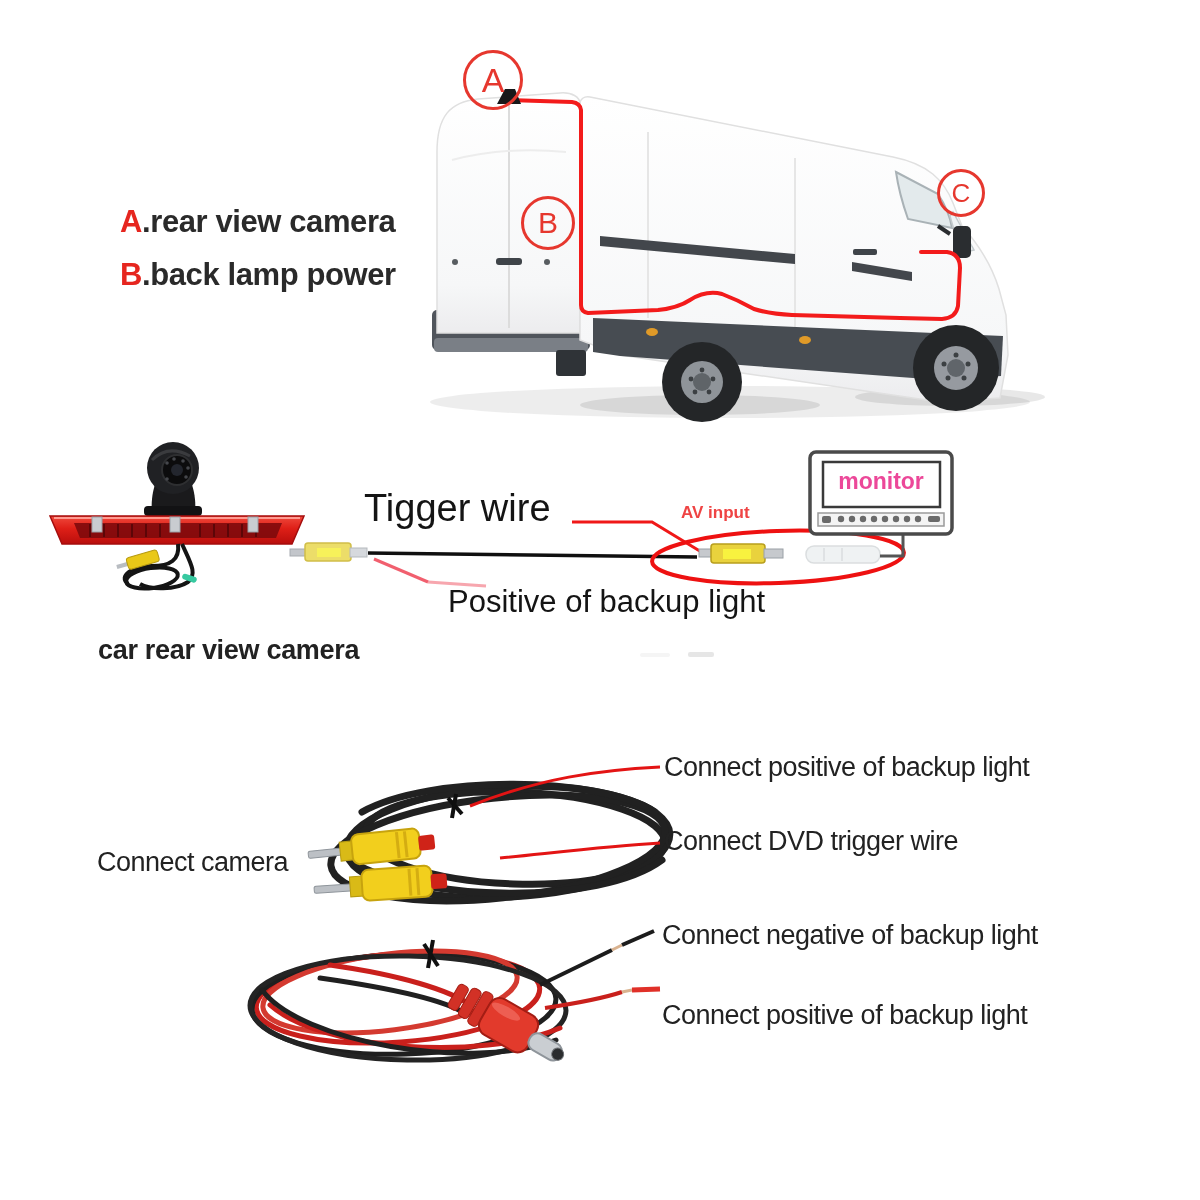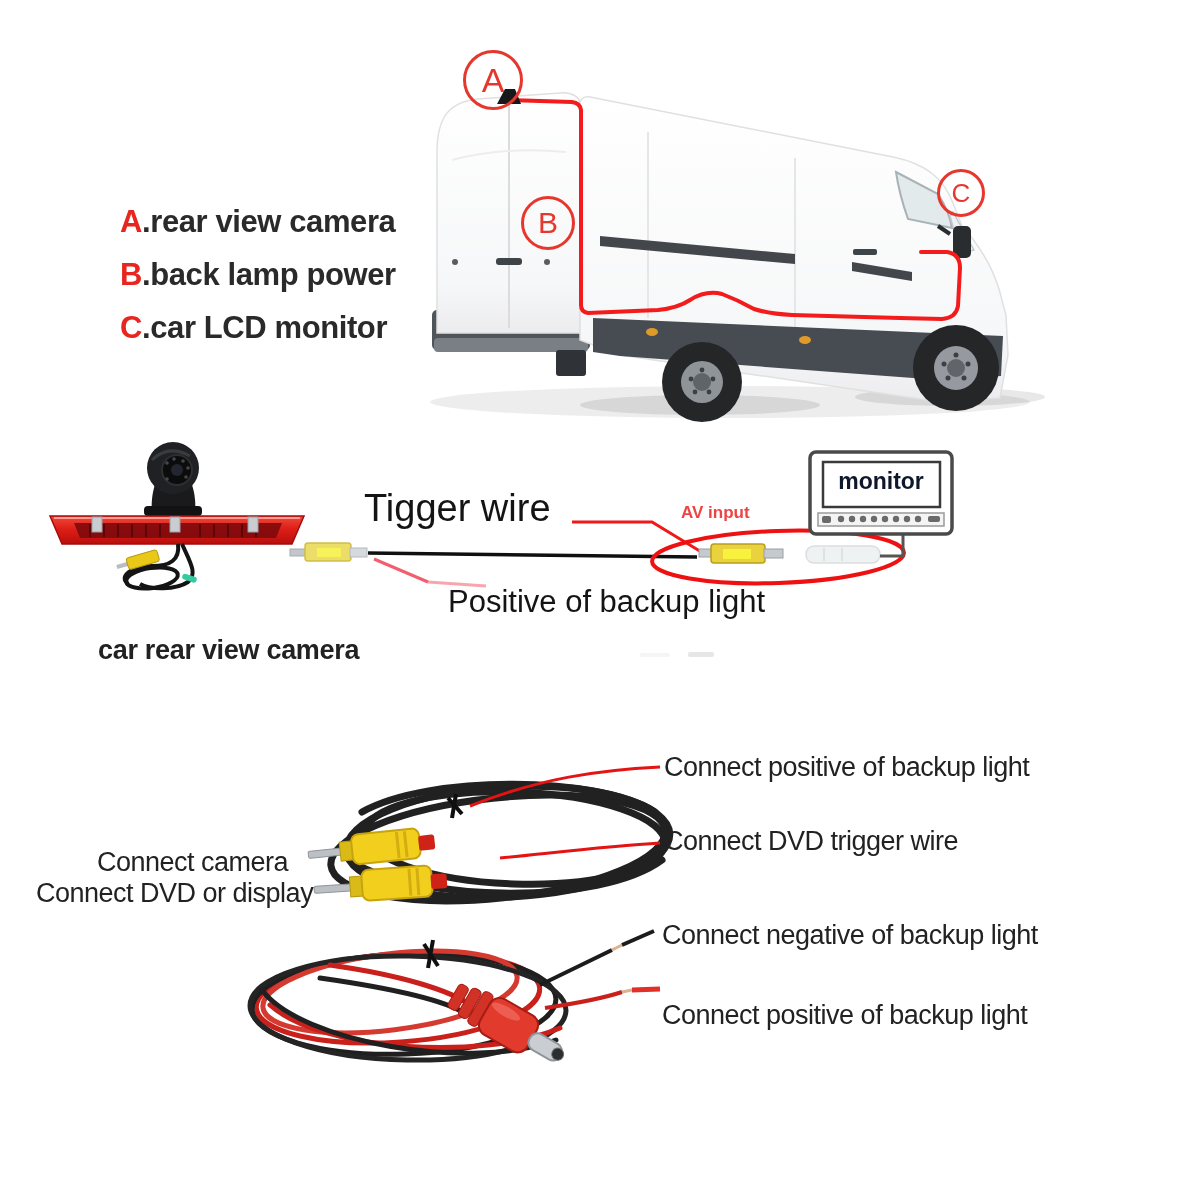--- a/index.html
+++ b/index.html
@@ -12,21 +12,21 @@
   .legend{position:absolute;left:120px;top:204px;}
   .legend-row{font-size:31px;font-weight:700;letter-spacing:-0.4px;margin-bottom:17px;color:#2a2a2a;}
   .legend-key{color:#e6261f;}
   .marker{
     position:absolute;border:3px solid #e6372e;border-radius:50%;
     color:#e6372e;display:flex;align-items:center;justify-content:center;
     font-weight:500;background:rgba(255,255,255,0.0);
   }
   .t-trigger{left:364px;top:487px;font-size:38px;font-weight:400;color:#141414;}
   .t-avinput{left:681px;top:503px;font-size:17px;font-weight:700;color:#ef4444;}
-  .t-monitor{left:822px;top:468px;width:118px;text-align:center;font-size:23px;font-weight:700;color:#0f172a;}
+  .t-monitor{left:822px;top:468px;width:118px;text-align:center;font-size:23px;font-weight:700;color:#ec4899;}
   .t-positive{left:448px;top:584px;font-size:31px;font-weight:400;color:#141414;}
   .t-camcaption{left:98px;top:587px;font-size:27px;font-weight:700;letter-spacing:-0.3px;color:#222;margin-top:48px;}
   .blabel{font-size:27px;font-weight:400;letter-spacing:-0.5px;color:#222;}
   .t-connect-camera{left:97px;top:831px;margin-top:16px;}
   .t-connect-dvd-display{left:36px;top:878px;}
   .t-connect-positive-top{left:664px;top:752px;}
   .t-connect-trigger{left:664px;top:826px;}
   .t-connect-negative{left:662px;top:920px;}
   .t-connect-positive-bottom{left:662px;top:1000px;}
 </style>
@@ -270,33 +270,31 @@
     <line x1="622" y1="945" x2="654" y2="931" stroke="#1c1c1c" stroke-width="4"></line>
     <path d="M545,1008 C585,1002 610,996 622,992" fill="none" stroke="#c9201c" stroke-width="4"></path>
     <line x1="622" y1="992" x2="632" y2="990" stroke="#d9b28f" stroke-width="3"></line>
     <line x1="632" y1="990" x2="660" y2="989" stroke="#e03028" stroke-width="5"></line>
   </g>
 </svg>
 
 <div class="legend">
   <div class="legend-row"><span class="legend-key">A</span><span>.rear view camera</span></div>
   <div class="legend-row"><span class="legend-key">B</span><span>.back lamp power</span></div>
-  <div class="legend-row"><span class="legend-key">C</span><span>.car LCD monitor</span></div>
 </div>
 
 <div class="marker" style="left:463px;top:50px;width:54px;height:54px;font-size:34px;">A</div>
 <div class="marker" style="left:521px;top:196px;width:48px;height:48px;font-size:30px;">B</div>
 <div class="marker" style="left:937px;top:169px;width:42px;height:42px;font-size:26px;">C</div>
 
 <div class="txt t-trigger">Tigger wire</div>
 <div class="txt t-avinput">AV input</div>
 <div class="txt t-monitor">monitor</div>
 <div class="txt t-positive">Positive of backup light</div>
 <div class="txt t-camcaption">car rear view camera</div>
 
 <div class="txt blabel t-connect-camera">Connect camera</div>
-<div class="txt blabel t-connect-dvd-display">Connect DVD or display</div>
 <div class="txt blabel t-connect-positive-top">Connect positive of backup light</div>
 <div class="txt blabel t-connect-trigger">Connect DVD trigger wire</div>
 <div class="txt blabel t-connect-negative">Connect negative of backup light</div>
 <div class="txt blabel t-connect-positive-bottom">Connect positive of backup light</div>
 
 </div>
 
 </body></html>

